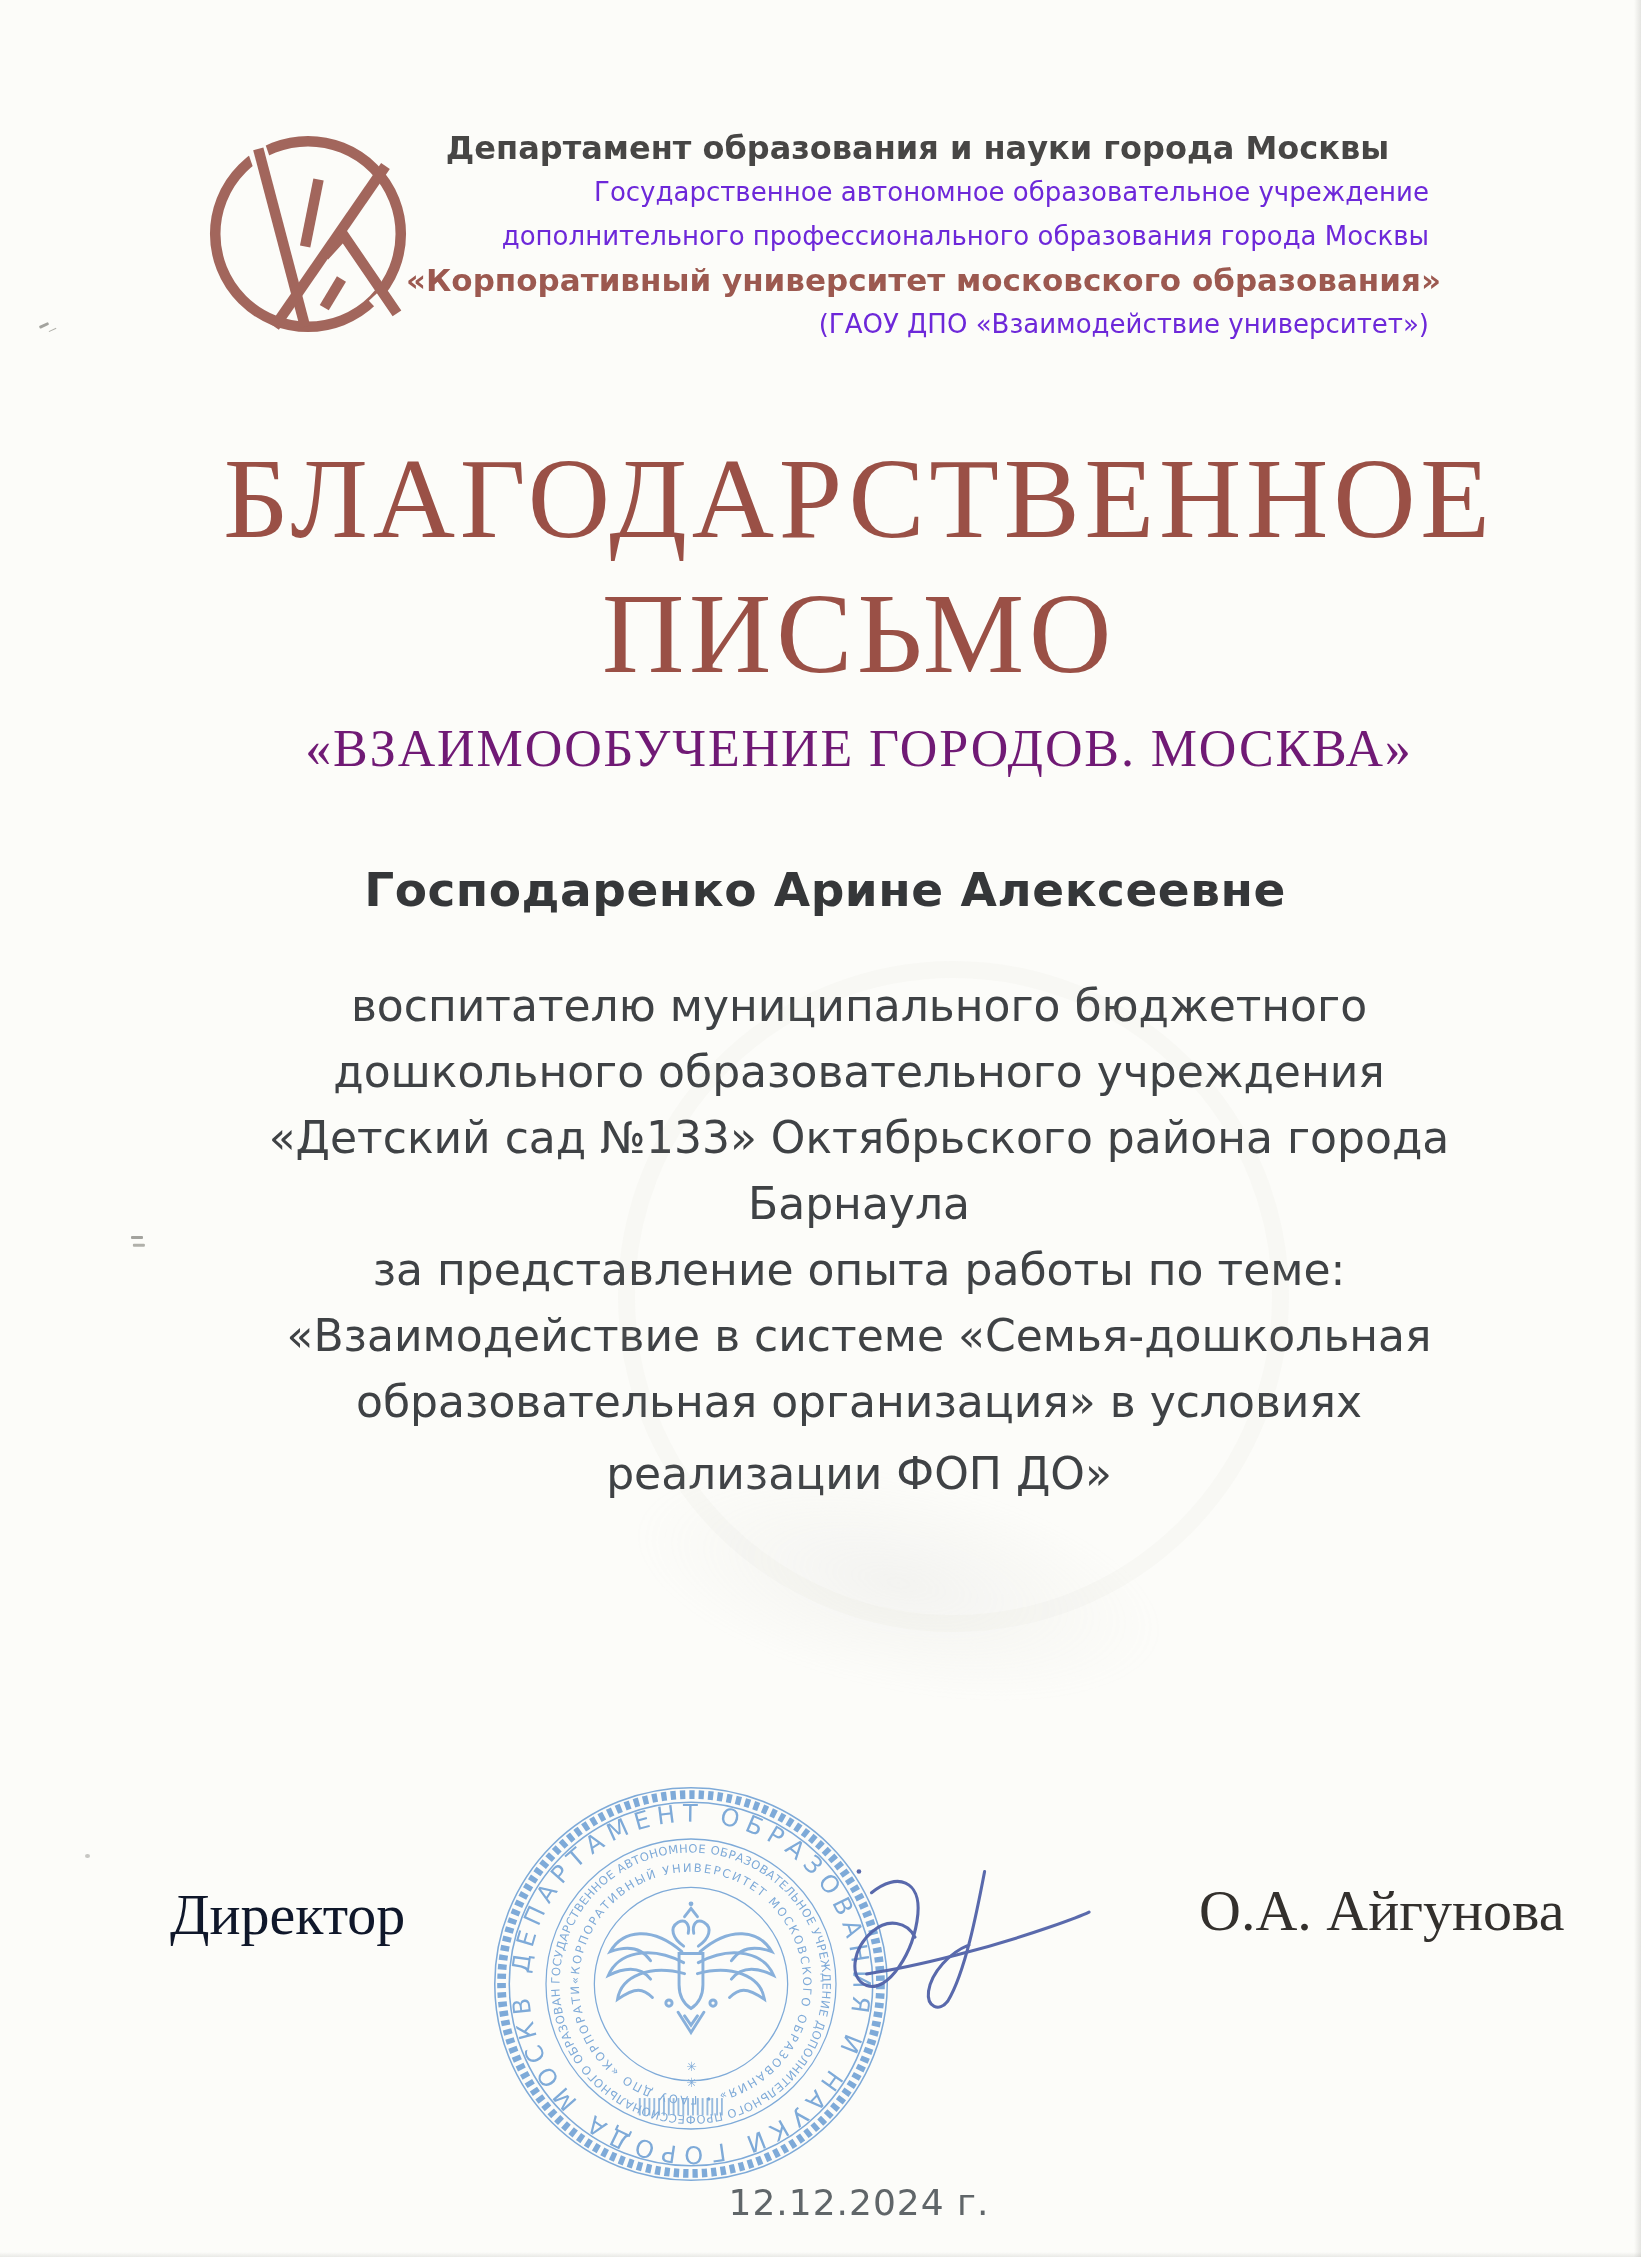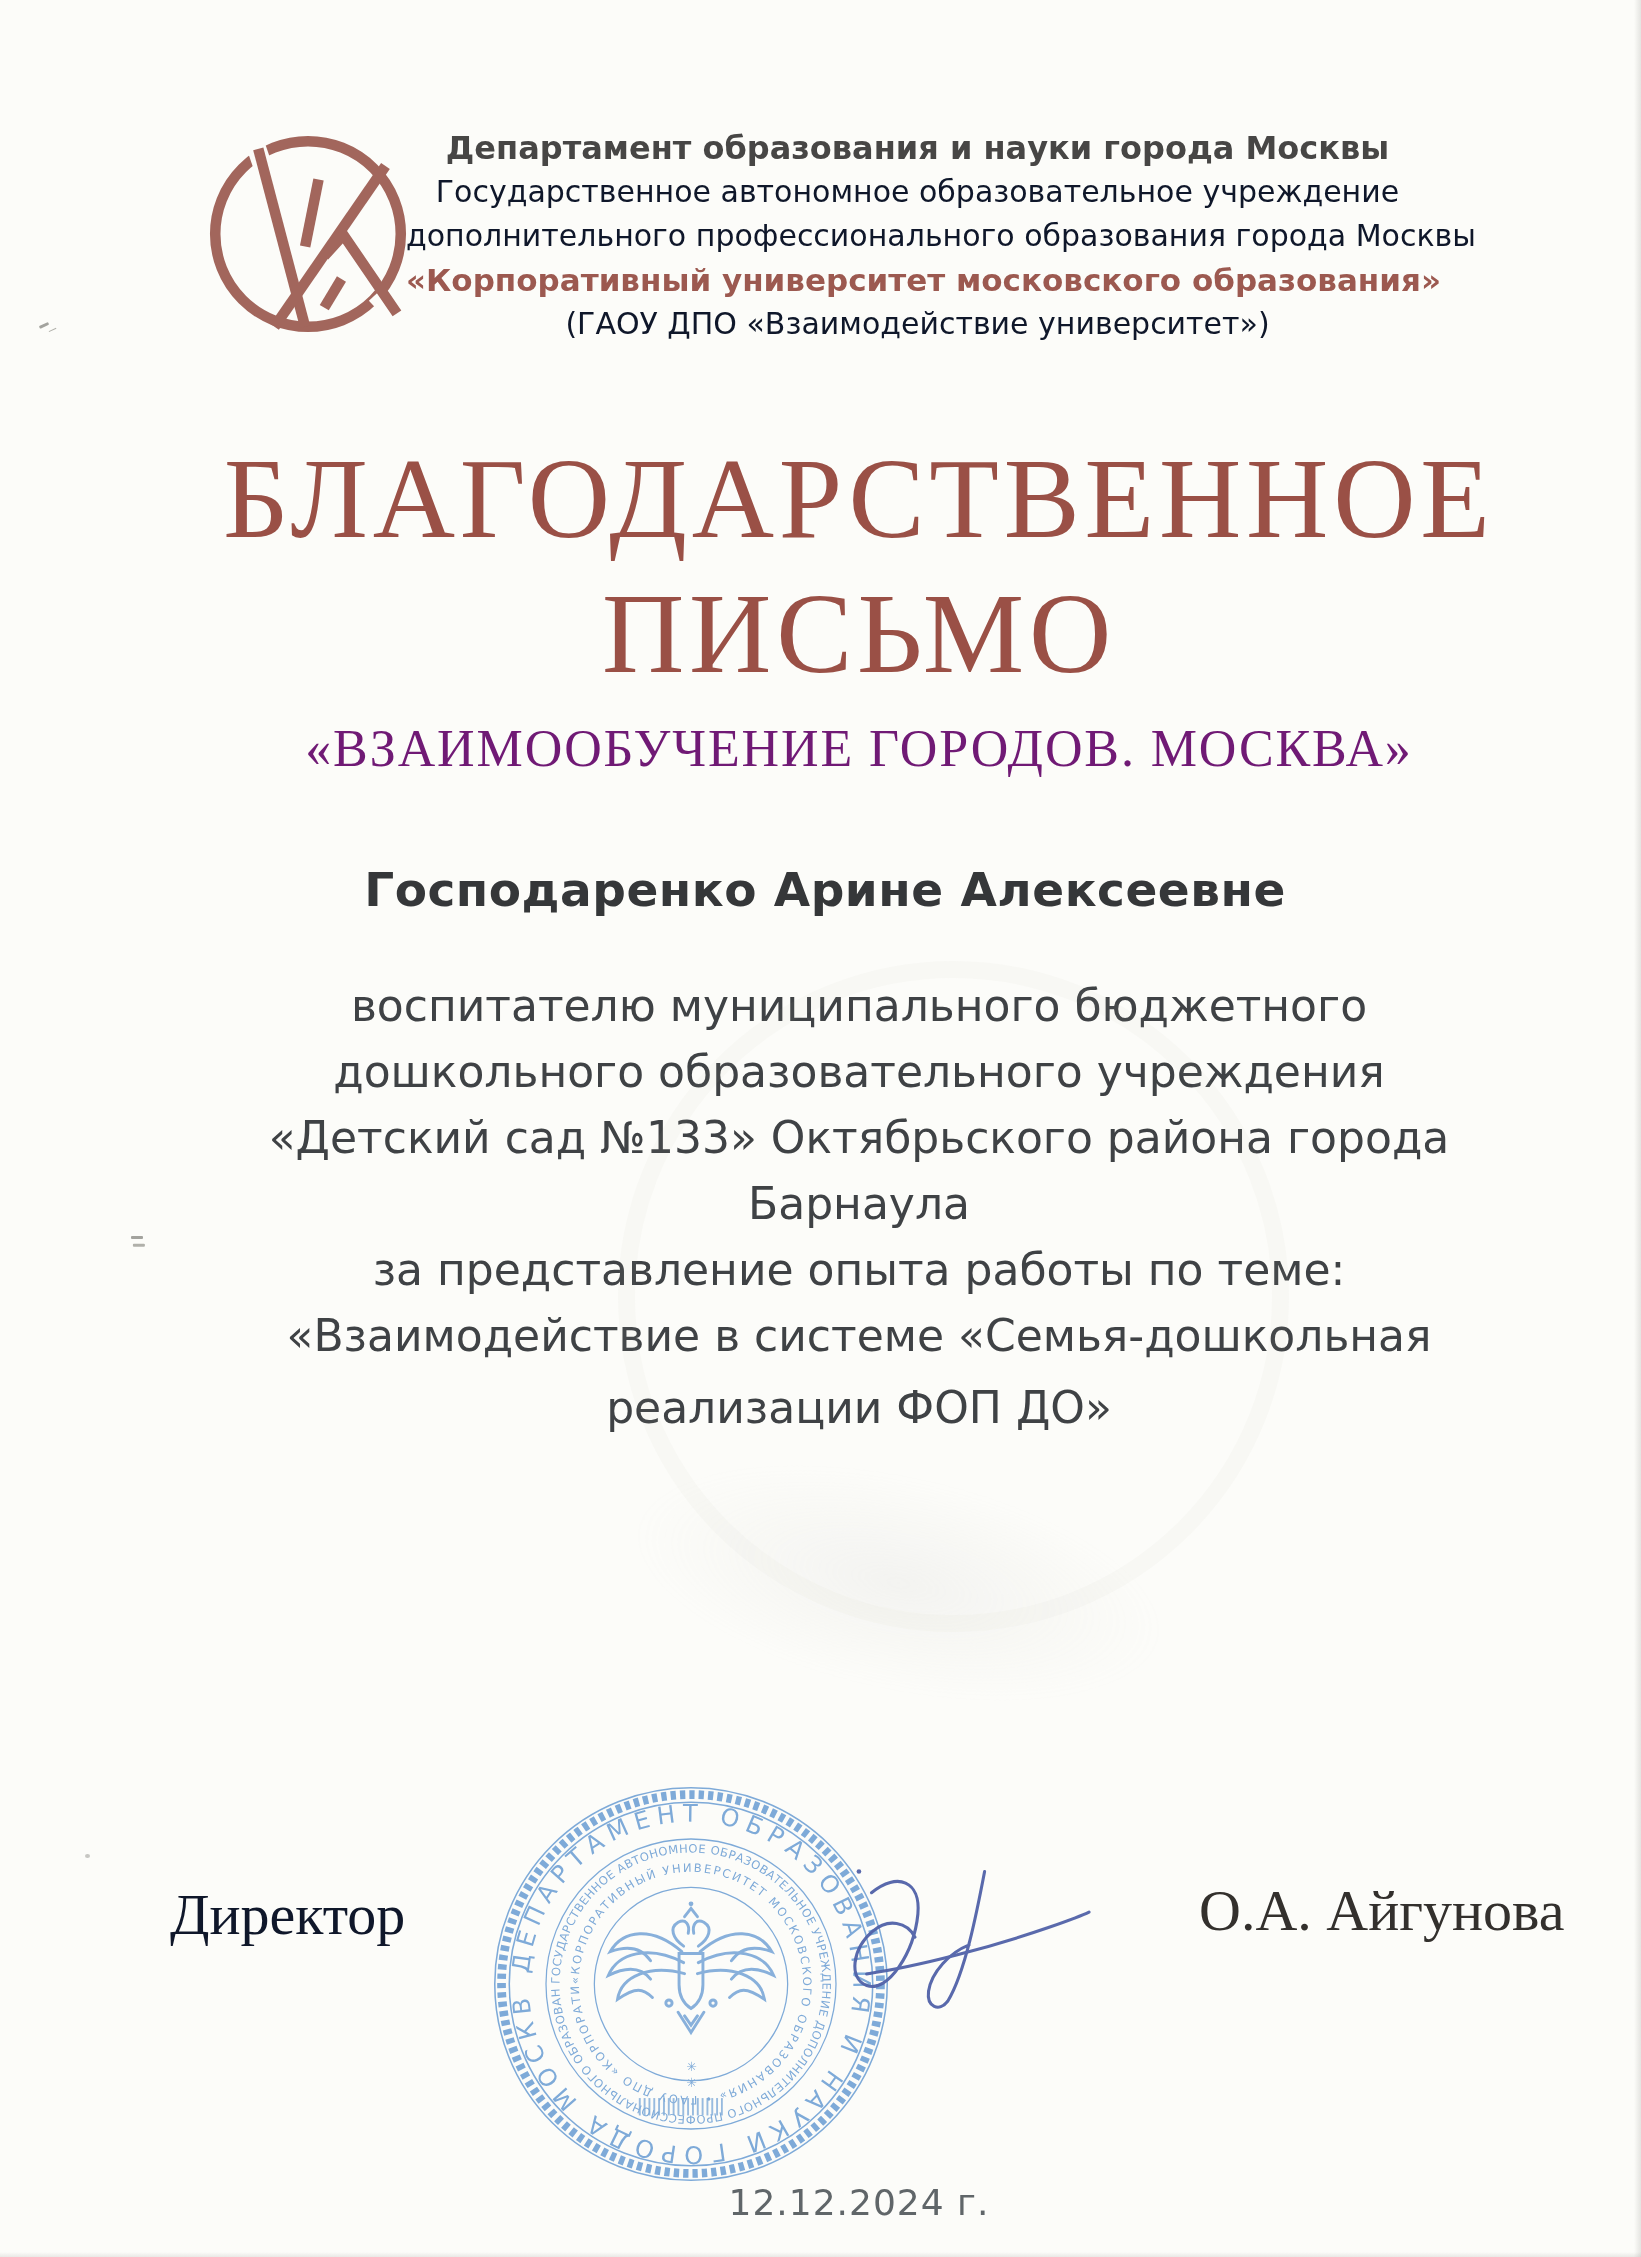--- a/index.html
+++ b/index.html
@@ -8,21 +8,21 @@
     background:#fcfcf9;overflow:hidden;
     font-family:"DejaVu Sans","Liberation Sans",sans-serif;
   }
   
   .logo{position:absolute;left:198px;top:124px;width:220px;height:220px;}
   .header-text{
     position:absolute;left:406px;top:126px;width:1023px;text-align:center;
   }
   .header-text .h-line{line-height:44px;white-space:nowrap;}
   .h-dept{font-size:32px;font-weight:bold;color:#474645;}
-  .h-gray{font-size:30px;color:#0f172a;}
+  .h-gray{font-size:26px;color:#6d28d9;text-align:right;}
   .h-univ{font-size:31px;font-weight:bold;color:#9c5950;}
   
   .content{position:absolute;left:77px;top:0;width:1564px;text-align:center;}
   .title-line{
     position:absolute;left:0;width:100%;
     font-family:"Liberation Serif","DejaVu Serif",serif;
     font-size:114px;letter-spacing:4.8px;color:#9a5046;white-space:nowrap;
   }
   .title-1{top:433px;}
   .title-2{top:568px;}
@@ -113,20 +113,21 @@
 
     <div class="recipient">Господаренко Арине Алексеевне</div>
 
     <div class="body-lines">
       <div class="body-line">воспитателю муниципального бюджетного</div>
       <div class="body-line">дошкольного образовательного учреждения</div>
       <div class="body-line">«Детский сад №133» Октябрьского района города</div>
       <div class="body-line">Барнаула</div>
       <div class="body-line">за представление опыта работы по теме:</div>
       <div class="body-line">«Взаимодействие в системе «Семья-дошкольная</div>
+      <div class="body-line">образовательная организация» в условиях</div>
       <div class="body-line">реализации ФОП ДО»</div>
     </div>
 
     <div class="issue-date">12.12.2024 г.</div>
   </div>
 
   <div class="director">Директор</div>
   <div class="sig-name">О.А. Айгунова</div>
 
   <svg class="stamp" viewBox="0 0 420 420">

